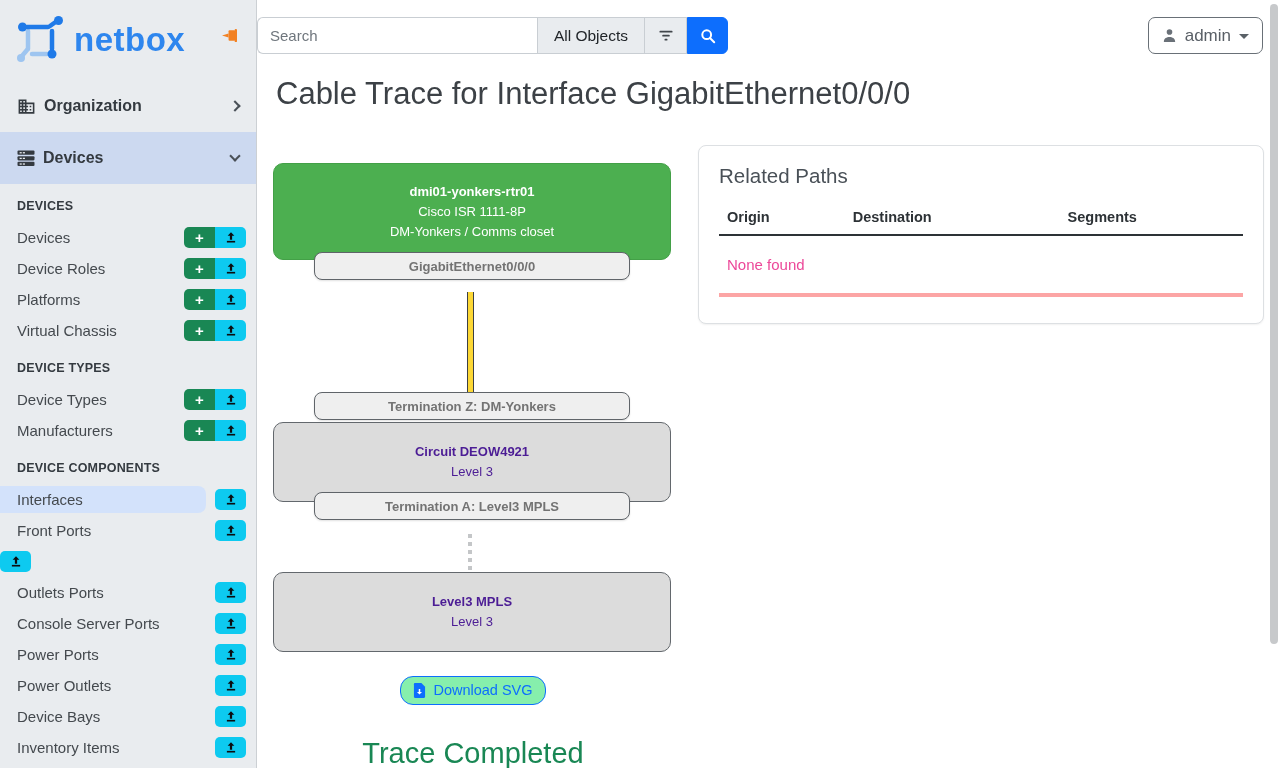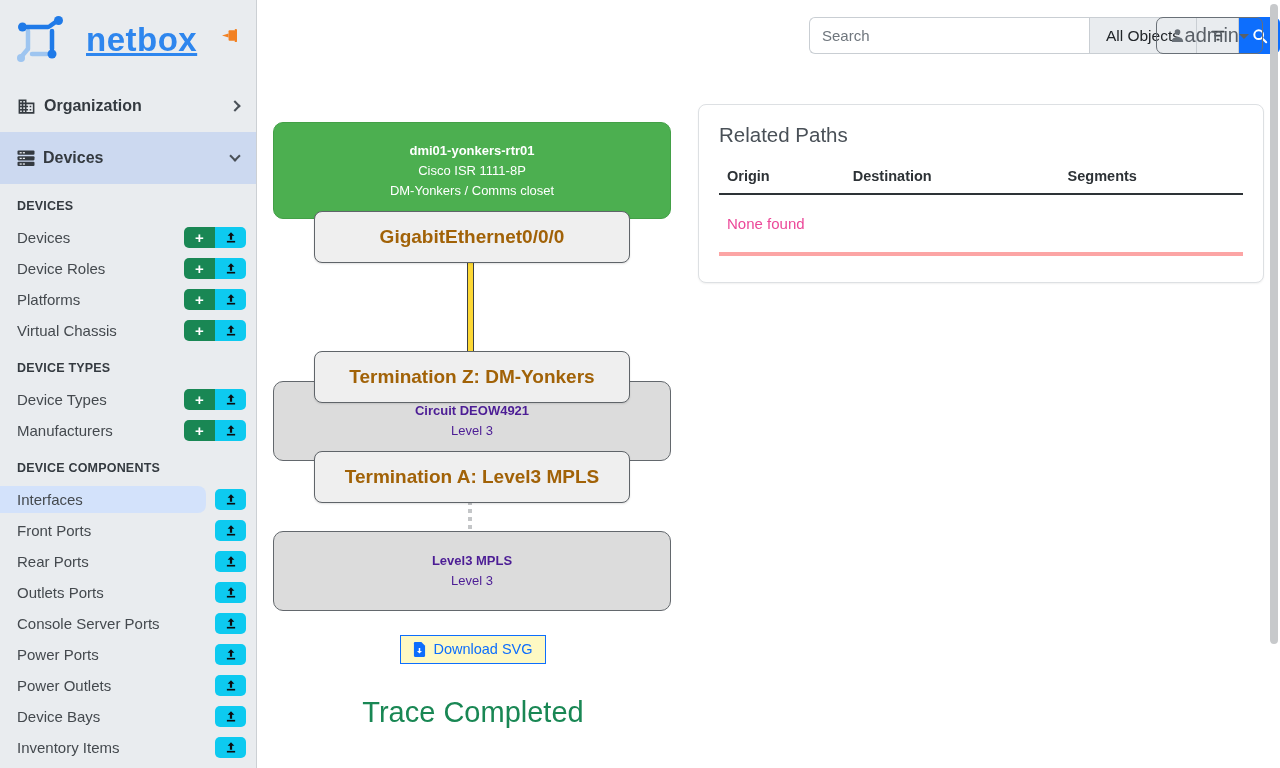--- a/index.html
+++ b/index.html
@@ -17,21 +17,21 @@
     width: 257px; min-width: 257px; height: 768px;
     background: #e9ecef;
     border-right: 1px solid #ccd0d4;
   }
   .logo-row {
     display: flex; align-items: center;
     height: 80px; padding: 0 18px 0 14px;
   }
   .brand-word {
     font-size: 33px; font-weight: 700; color: #2e86ee;
-    margin-left: 20px; letter-spacing: 0.5px; text-decoration: underline;
+    margin-left: 8px; letter-spacing: 0.5px;
   }
   .pin-wrap { margin-left: auto; margin-top: -6px; cursor: pointer; }
 
   .side-nav-item {
     display: flex; align-items: center; gap: 8px;
     height: 52px; padding: 0 17px;
     font-size: 16px; font-weight: 700; color: #343a40;
     cursor: pointer;
   }
   .side-nav-item.active { background: #ccd9f0; }
@@ -59,21 +59,21 @@
   .mini-btn {
     width: 31px; height: 21px; border: none; cursor: pointer;
     display: flex; align-items: center; justify-content: center;
   }
   .mini-btn.add { background: #198754; color: #fff; font-size: 15px; font-weight: 700; line-height: 1; }
   .mini-btn.upload { background: #0dcaf0; }
 
   
   .main { flex: 1; position: relative; background: #fff; }
   .topbar {
-    height: 71px; display: flex; align-items: center; justify-content: flex-end;
+    height: 71px; display: flex; align-items: center; justify-content: flex-start;
     position: relative;
   }
   .search-group { display: flex; height: 37px; width: 471px; }
   .search-input {
     flex: 1; border: 1px solid #c9ced3; border-right: none;
     border-radius: 6px 0 0 6px; padding: 0 12px;
     font-size: 15px; font-family: "Liberation Sans", sans-serif;
     color: #212529; outline: none;
   }
   .search-input::placeholder { color: #6f767d; }
@@ -86,23 +86,23 @@
     width: 43px; background: #e9ecef; border: 1px solid #c9ced3;
     display: flex; align-items: center; justify-content: center; cursor: pointer;
   }
   .search-btn {
     width: 41px; background: #0d6efd; border: 1px solid #0d6efd;
     border-radius: 0 6px 6px 0;
     display: flex; align-items: center; justify-content: center; cursor: pointer;
   }
   .admin-btn {
     position: absolute; right: 17px; top: 17px; height: 37px;
-    display: flex; align-items: center; padding: 0 13px;
+    display: flex; align-items: center; gap: 8px; padding: 0 13px;
     background: transparent; border: 1px solid #697077; border-radius: 7px;
-    color: #595f66; font-size: 20px; font-family: "Liberation Sans", sans-serif;
+    color: #595f66; font-size: 17px; font-family: "Liberation Sans", sans-serif;
     cursor: pointer;
   }
   .caret-down {
     width: 0; height: 0; margin-top: 2px;
     border-left: 5px solid transparent; border-right: 5px solid transparent;
     border-top: 5px solid #5a6167;
   }
 
   .page-title {
     font-size: 31px; font-weight: 400; color: #3c4146;
@@ -114,23 +114,23 @@
   
   .trace-col { position: relative; width: 400px; height: 630px; flex: none; }
   .tnode { position: absolute; display: flex; flex-direction: column; align-items: center; justify-content: center; text-align: center; }
   .device-box {
     left: 0; top: 18px; width: 398px; height: 97px;
     background: #4caf50; border: 1px solid #43a047; border-radius: 10px;
     color: #fff; line-height: 20px; font-size: 13px; z-index: 2;
   }
   .node-title { font-weight: 700; font-size: 13px; }
   .port-box {
-    width: 316px; height: 52px; left: 41px;
+    width: 316px; height: 28px; left: 41px;
     background: #efefef; border: 1px solid #5f6469; border-radius: 8px;
-    font-weight: 700; font-size: 19px; color: #a16207; z-index: 4;
+    font-weight: 700; font-size: 13px; color: #737373; z-index: 4;
     box-shadow: 0 1px 2px rgba(0,0,0,0.12);
   }
   .iface-box { top: 107px; }
   .termz-box { top: 247px; }
   .terma-box { top: 347px; }
   .cable-bar {
     position: absolute; left: 194px; top: 147px; width: 7px; height: 100px;
     background: #fdd835; border-left: 1px solid #3c4043; border-right: 1px solid #3c4043;
     z-index: 1;
   }
@@ -147,21 +147,21 @@
   .circuit-box { top: 277px; }
   .far-box { top: 427px; }
   .dotted-link {
     position: absolute; left: 195px; top: 389px; width: 4px; height: 37px;
     background: repeating-linear-gradient(to bottom, #c4c6c8 0 4px, transparent 4px 8px);
     z-index: 1;
   }
   .download-row { position: absolute; top: 531px; width: 100%; text-align: center; }
   .dl-btn {
     display: inline-flex; align-items: center; gap: 7px; padding: 5px 12px 6px;
-    background: #fef9c3; border: 1px solid #0d6efd; border-radius: 0;
+    background: #86efac; border: 1px solid #0d6efd; border-radius: 13px;
     color: #0d6efd; font-size: 14.5px; font-family: "Liberation Sans", sans-serif;
     cursor: pointer;
   }
   .trace-result {
     position: absolute; top: 592px; width: 100%; text-align: center;
     font-size: 29px; color: #198754; font-weight: 400;
   }
 
   
   .related-card {
@@ -355,21 +355,20 @@
     <span class="btn-group">
         <button class="mini-btn upload">
           <svg width="12" height="13" viewBox="0 0 16 16" fill="#0b0e11">
             <path d="M8 1l4.5 4.5h-3V11h-3V5.5h-3L8 1z"></path>
             <rect x="2.5" y="12.5" width="11" height="2.2"></rect>
           </svg>
         </button>
       </span>
   </div>
   <div class="menu-row">
-    <span class="menu-label">Rear Ports</span>
     <span class="btn-group">
         <button class="mini-btn upload">
           <svg width="12" height="13" viewBox="0 0 16 16" fill="#0b0e11">
             <path d="M8 1l4.5 4.5h-3V11h-3V5.5h-3L8 1z"></path>
             <rect x="2.5" y="12.5" width="11" height="2.2"></rect>
           </svg>
         </button>
       </span>
   </div>
   <div class="menu-row">
@@ -471,20 +470,21 @@
       <span style="display:inline-flex;">
         <svg width="15" height="15" viewBox="0 0 16 16" fill="#6a7178">
           <path d="M8 7.2a3 3 0 1 0 0-6 3 3 0 0 0 0 6zM2 14.2c0-3.1 3-4.7 6-4.7s6 1.6 6 4.7v.6H2z"></path>
         </svg>
       </span>
       <span>admin</span>
       <span class="caret-down"></span>
     </button>
   </div>
 
+  <h1 class="page-title">Cable Trace for Interface GigabitEthernet0/0/0</h1>
 
   <div class="content">
 
     <div class="trace-col">
 
       <div class="tnode device-box">
         <span class="node-title">dmi01-yonkers-rtr01</span>
         <span>Cisco ISR 1111-8P</span>
         <span>DM-Yonkers / Comms closet</span>
       </div>

